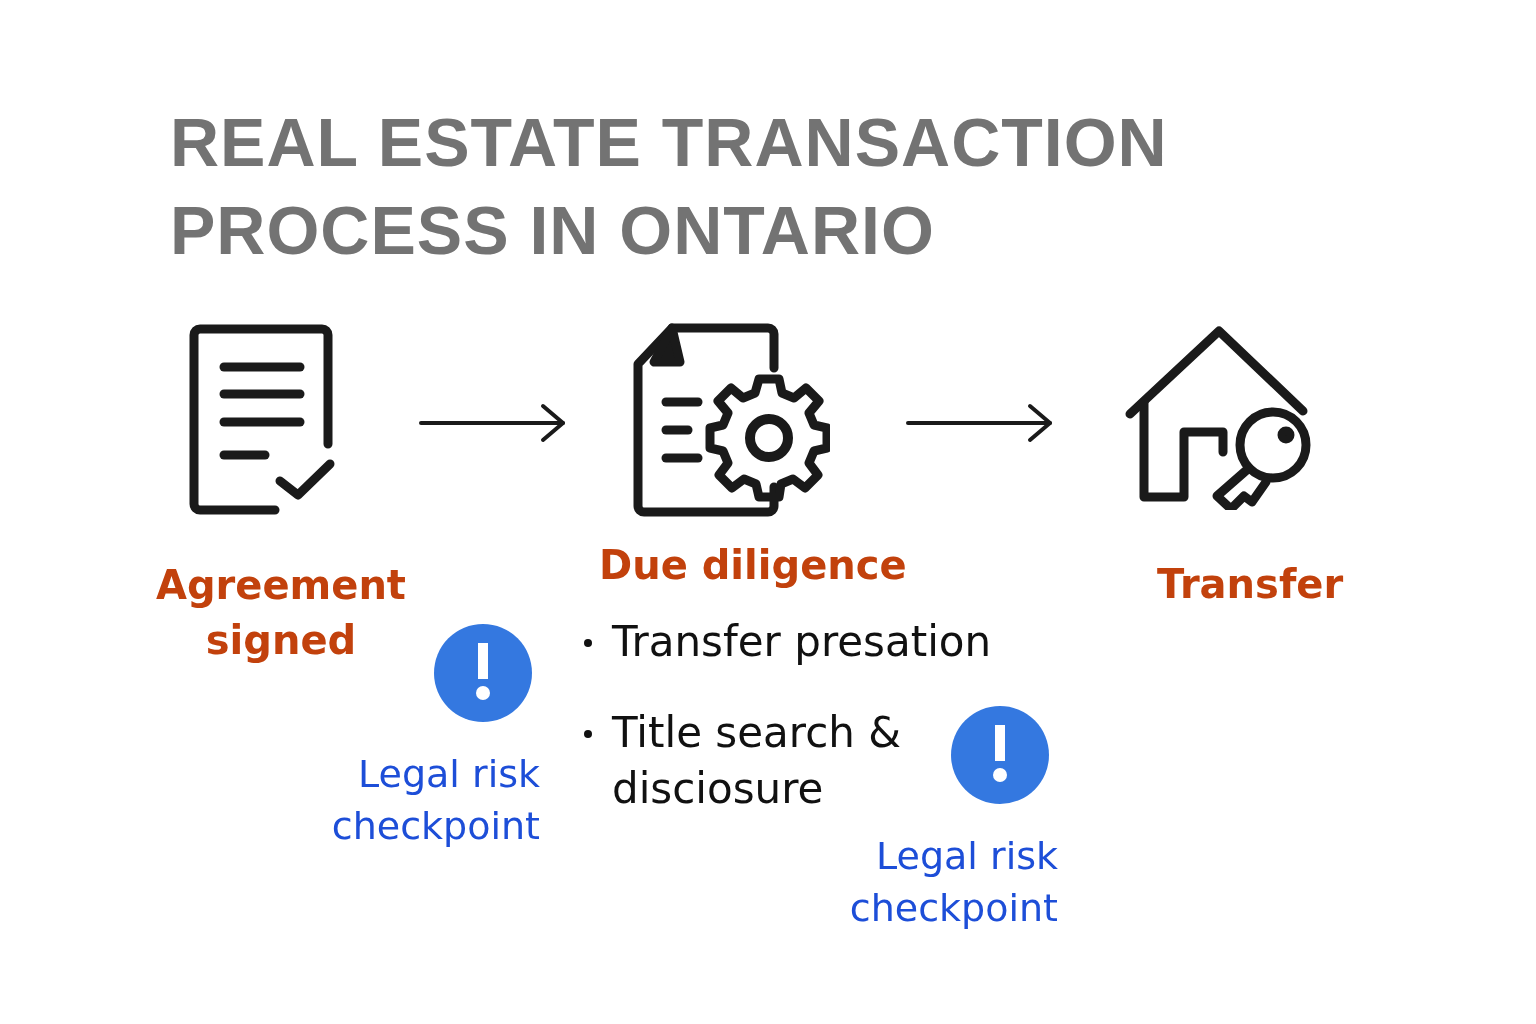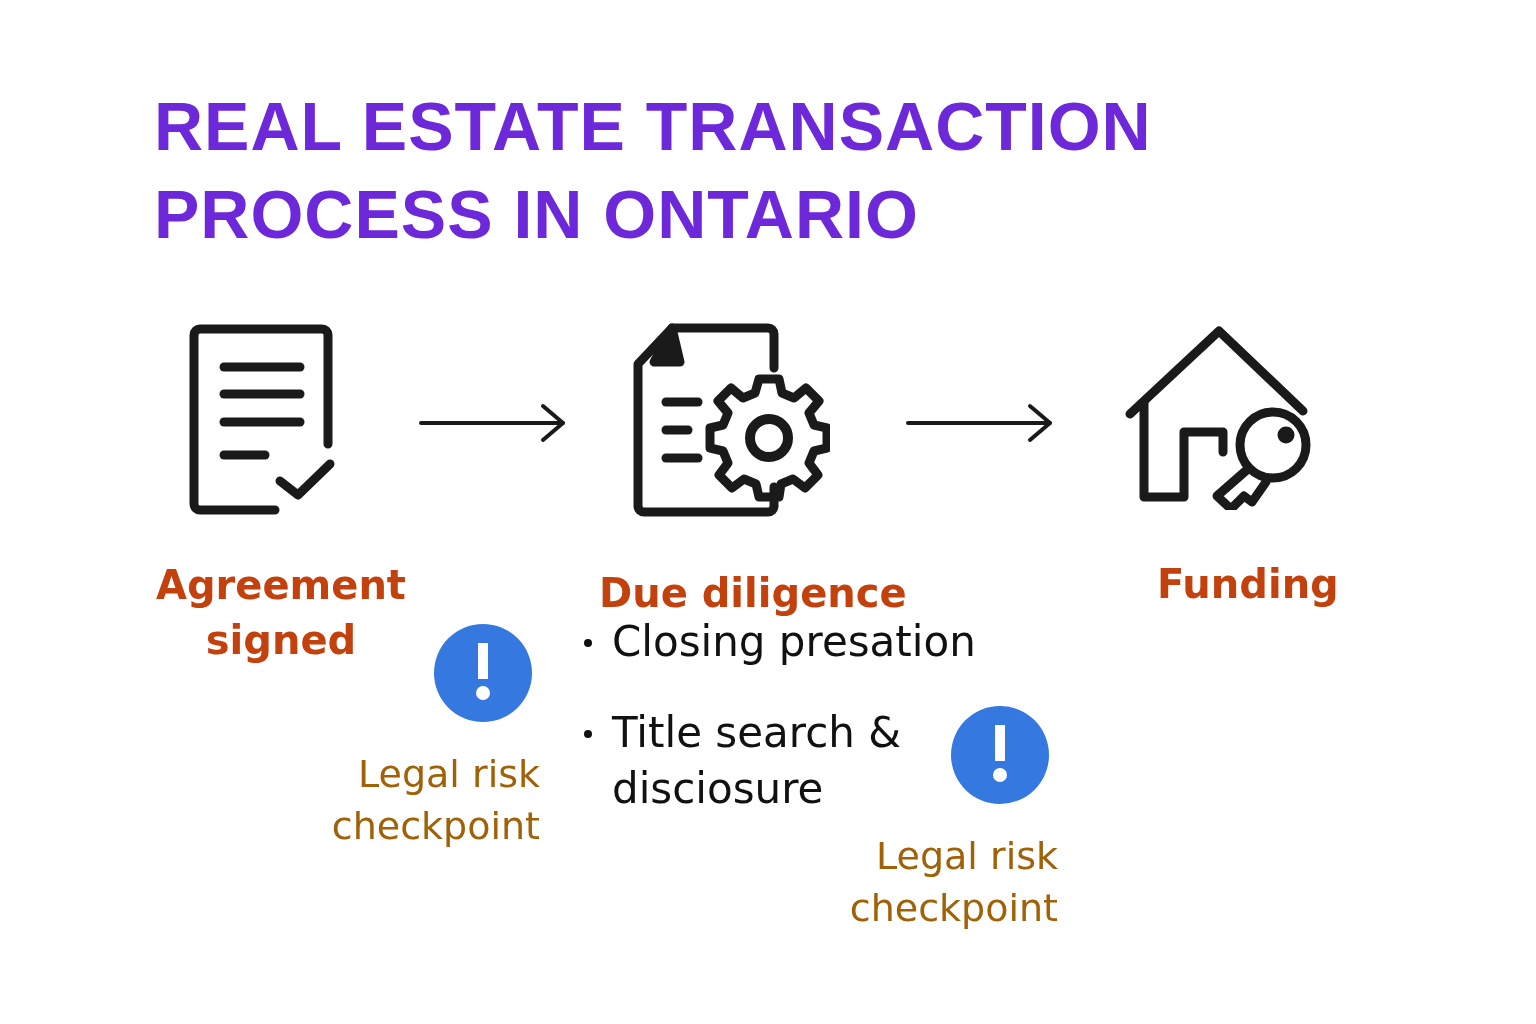--- a/index.html
+++ b/index.html
@@ -1,23 +1,23 @@
 <!DOCTYPE html>
 <html><head>
 <meta charset="utf-8">
 <style>
   html, body { margin: 0; padding: 0; }
   body {
     width: 1536px; height: 1024px; background: #ffffff; position: relative; overflow: hidden;
     font-family: "DejaVu Sans", "Liberation Sans", sans-serif; color: #1a1a1a;
   }
   .title {
-    position: absolute; left: 154px; top: 82px; margin: 0;
+    position: absolute; left: 154px; top: 82px; margin: 16px;
     font-size: 68px; font-weight: bold; line-height: 88px; letter-spacing: 1px;
-    color: #6d28d9; white-space: pre-line; font-family: "Liberation Sans", sans-serif;
+    color: #737373; white-space: pre-line; font-family: "Liberation Sans", sans-serif;
   }
   .icon { position: absolute; }
   .arrow { position: absolute; }
   .step-title {
     position: absolute; font-weight: bold; font-size: 40px; line-height: 55px; margin: 16px;
     color: #c2410c;
   }
   .bullets { position: absolute; margin: 0; padding: 0; list-style: none; }
   .bullets li {
     position: relative; padding-left: 32px; font-size: 42px; line-height: 56px; margin-bottom: 18px;
@@ -25,21 +25,21 @@
   }
   .bullets li::before {
     content: ""; position: absolute; left: 4px; top: 25px; width: 8px; height: 8px; border-radius: 50%; background: #111;
   }
   .alert {
     position: absolute; width: 98px; height: 98px; border-radius: 50%;
     display: flex; align-items: center; justify-content: center;
   }
   .alert svg { display: block; }
   .checkpoint {
-    position: absolute; font-size: 38px; line-height: 52px; text-align: right; white-space: pre-line; color: #a16207;
+    position: absolute; font-size: 38px; line-height: 52px; text-align: right; white-space: pre-line; color: #1d4ed8;
   }
 </style>
 </head>
 <body>
 
 <h1 class="title">REAL ESTATE TRANSACTION
 PROCESS IN ONTARIO</h1>
 
 <svg class="icon" style="left:188px;top:323px" width="150" height="195" viewBox="0 0 150 195">
   <g fill="none" stroke="#1a1a1a" stroke-width="9" stroke-linecap="round" stroke-linejoin="round">
@@ -85,25 +85,25 @@
     <path d="M8 92 L97 9 L181 89"></path>
     <path d="M22 80 V175 H62 V110 H101 V130"></path>
     <circle cx="151" cy="123" r="33"></circle>
     <circle cx="164" cy="113" r="4" fill="#1a1a1a"></circle>
     <path d="M127 146 L95 174 L109 187 L122 174 L130 180 L144 160"></path>
   </g>
 </svg>
 
 <div class="step-title" style="left:140px;top:542px;width:250px;text-align:center;white-space:pre-line;">Agreement
 signed</div>
-<div class="step-title" style="left:583px;top:550px;">Due diligence</div>
-<div class="step-title" style="left:1141px;top:541px;">Funding</div>
+<div class="step-title" style="left:583px;top:522px;">Due diligence</div>
+<div class="step-title" style="left:1141px;top:541px;">Transfer</div>
 
 <ul class="bullets" style="left:580px;top:614px;width:490px;">
-  <li style="white-space:nowrap;">Closing presation</li>
+  <li style="white-space:nowrap;">Transfer presation</li>
   <li style="width:300px;margin-top:35px;">Title search &amp; disciosure</li>
 </ul>
 
 <ul class="bullets" style="left:1124px;top:614px;width:280px;">
 </ul>
 
 <div class="alert" style="left:434px;top:624px;background:#3478e0;">
   <svg width="20" height="60" viewBox="0 0 20 60">
     <rect x="5" y="0" width="10" height="36" fill="#ffffff"></rect>
     <circle cx="10" cy="50" r="7" fill="#ffffff"></circle>

